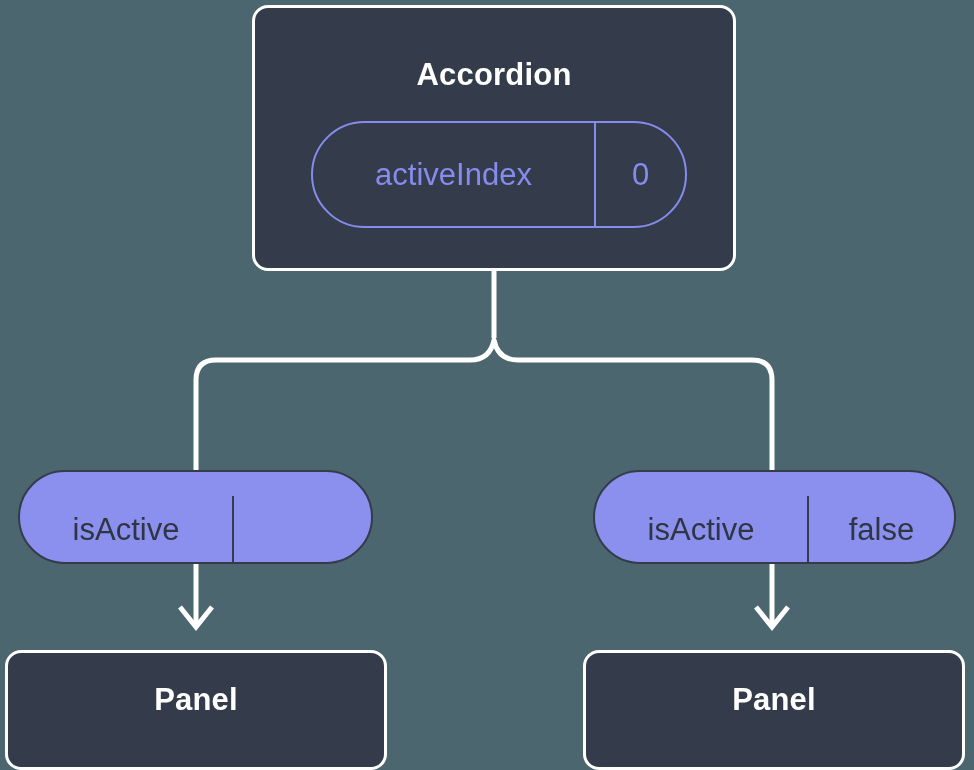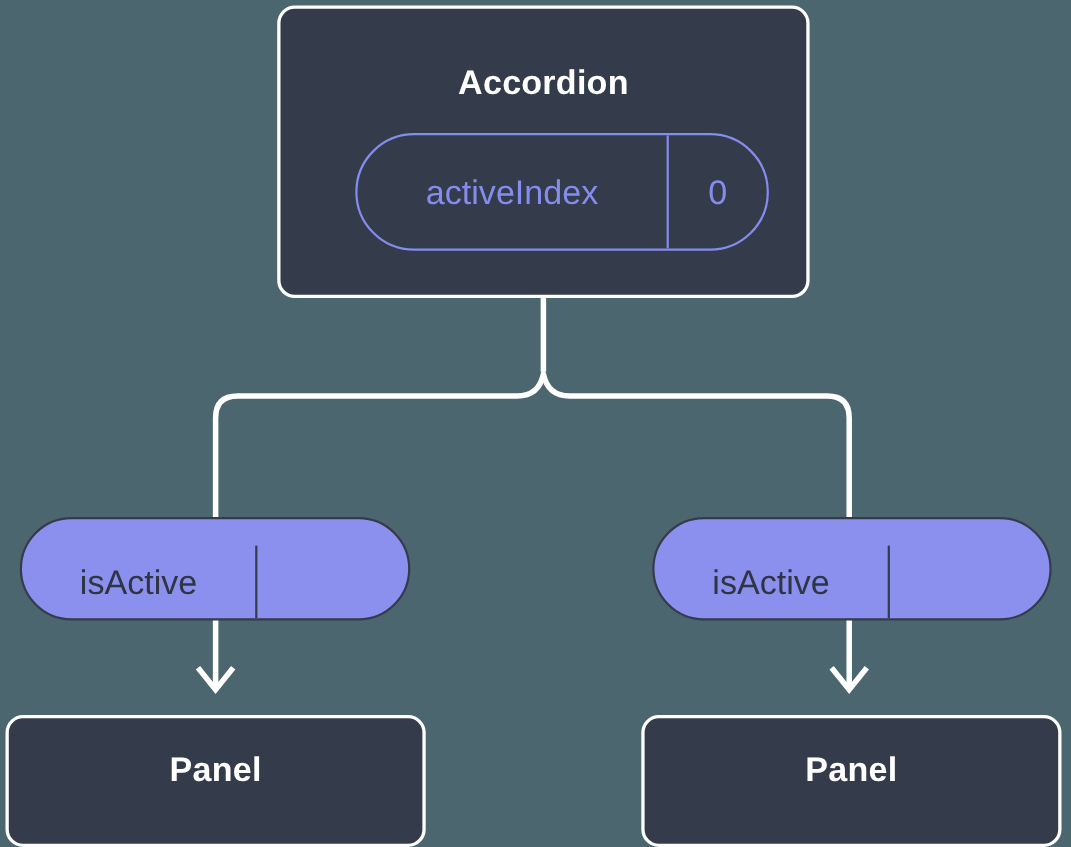--- a/index.html
+++ b/index.html
@@ -57,21 +57,21 @@
     height: 266px;
   }
   #accordion-node .node-title {
     margin-top: 51px;
   }
 
   
   .prop-pill-outline {
     position: absolute;
     box-sizing: border-box;
-    left: 68px;
+    left: 56px;
     top: 113px;
     width: 376px;
     height: 107px;
     border: 2px solid #868ced;
     border-radius: 54px;
     display: flex;
     align-items: stretch;
     overflow: hidden;
   }
   .prop-pill-outline .pp-key,
@@ -190,20 +190,21 @@
       <div class="pp-val">0</div>
     </div>
   </div>
 
   <div class="prop-pill-filled" id="pill-left">
     <div class="pp-key">isActive</div>
   </div>
 
   <div class="prop-pill-filled" id="pill-right">
     <div class="pp-key">isActive</div>
+    <div class="pp-val">false</div>
   </div>
 
   <div class="node-card" id="panel-left">
     <div class="node-title">Panel</div>
   </div>
 
   <div class="node-card" id="panel-right">
     <div class="node-title">Panel</div>
   </div>
 

